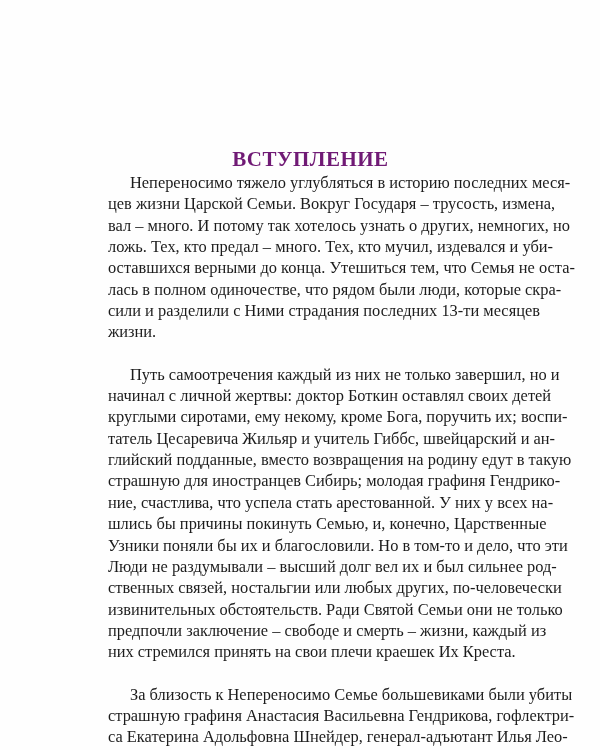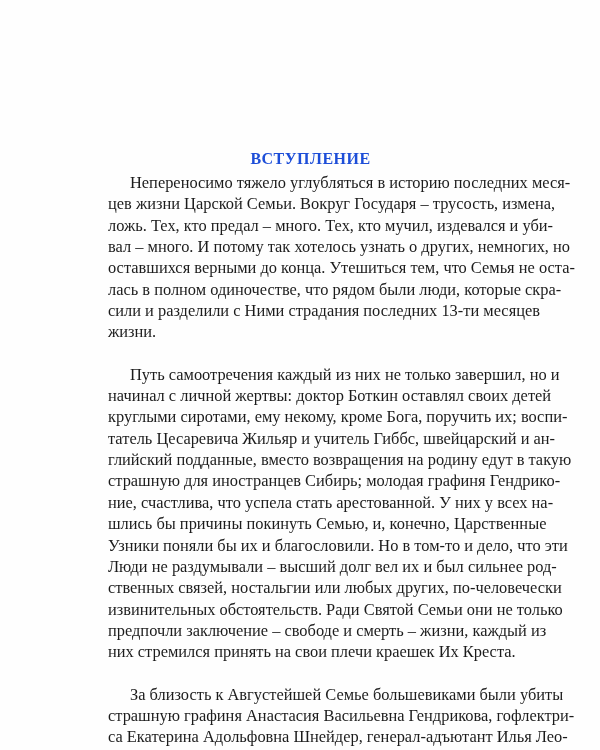--- a/index.html
+++ b/index.html
@@ -25,25 +25,25 @@
     }
     .text-block {
       position: absolute;
       left: 108px;
       top: 148px;
       width: 405px;
     }
     .heading {
       text-align: center;
       font-weight: bold;
-      font-size: 16px;
+      font-size: 21px;
       letter-spacing: 0.5px;
       line-height: 22px;
       margin: 0 0 2px 0;
-      color: #1d4ed8;
+      color: #701a75;
     }
     .para {
       margin: 0;
     }
     .line {
       display: block;
       font-size: 16.4px;
       line-height: 21.35px;
       height: 21.35px;
       white-space: nowrap;
@@ -63,22 +63,22 @@
 </head>
 <body>
 
 <div class="page">
   <div class="text-block">
     <div class="heading">ВСТУПЛЕНИЕ</div>
 
     <div class="para">
       <span class="line indent">Непереносимо тяжело углубляться в историю последних меся-</span>
       <span class="line">цев жизни Царской Семьи. Вокруг Государя – трусость, измена,</span>
+      <span class="line">вал – много. И потому так хотелось узнать о других, немногих, но</span>
       <span class="line">ложь. Тех, кто предал – много. Тех, кто мучил, издевался и уби-</span>
-      <span class="line">вал – много. И потому так хотелось узнать о других, немногих, но</span>
       <span class="line">оставшихся верными до конца. Утешиться тем, что Семья не оста-</span>
       <span class="line">лась в полном одиночестве, что рядом были люди, которые скра-</span>
       <span class="line">сили и разделили с Ними страдания последних 13-ти месяцев</span>
       <span class="line last">жизни.</span>
     </div>
 
     <div class="gap"></div>
 
     <div class="para">
       <span class="line indent">Путь самоотречения каждый из них не только завершил, но и</span>
@@ -93,19 +93,19 @@
       <span class="line">Люди не раздумывали – высший долг вел их и был сильнее род-</span>
       <span class="line">ственных связей, ностальгии или любых других, по-человечески</span>
       <span class="line">извинительных обстоятельств. Ради Святой Семьи они не только</span>
       <span class="line">предпочли заключение – свободе и смерть – жизни, каждый из</span>
       <span class="line last">них стремился принять на свои плечи краешек Их Креста.</span>
     </div>
 
     <div class="gap"></div>
 
     <div class="para">
-      <span class="line indent">За близость к Августейшей Семье большевиками были убиты</span>
+      <span class="line indent">За близость к Непереносимо Семье большевиками были убиты</span>
       <span class="line">страшную графиня Анастасия Васильевна Гендрикова, гофлектри-</span>
       <span class="line">са Екатерина Адольфовна Шнейдер, генерал-адъютант Илья Лео-</span>
 
     </div>
   </div>
 </div>
 
 </body></html>

